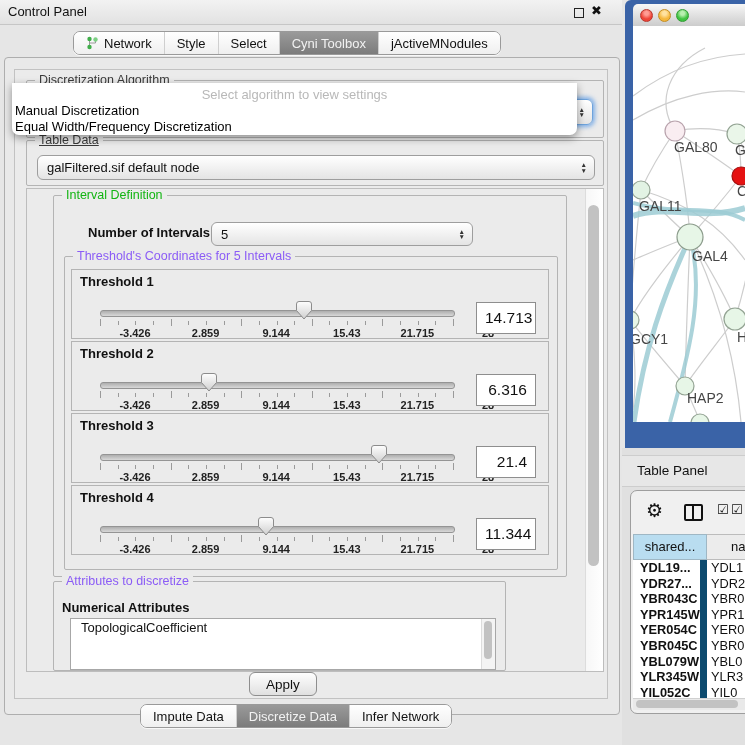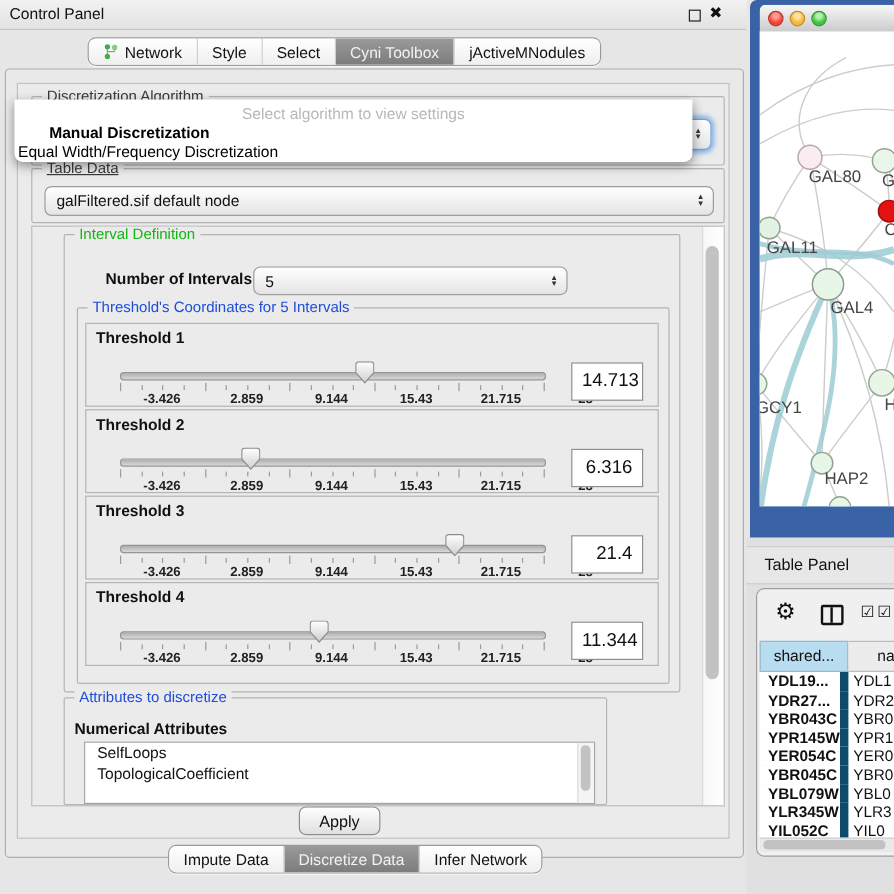--- a/index.html
+++ b/index.html
@@ -26,38 +26,38 @@
   #bottom-tabs{left:140px;top:704px;}
 
   .outer-panel{left:4px;top:57px;width:614px;height:656px;background:#e9e9e9;
                border:1px solid #aeaeae;border-radius:4px;}
   .inner-panel{left:9px;top:11px;width:592px;height:628px;background:#ebebeb;
                border:1px solid #c2c2c2;}
 
   .group{position:absolute;border:1px solid #b4b4b4;border-radius:2px;}
   .group-title{position:absolute;top:-8px;left:8px;background:#ebebeb;padding:0 4px;
                font-size:12.5px;line-height:14px;}
-  .t-dark{color:#3a3a3a;text-decoration:underline;} .t-green{color:#12b512;} .t-blue{color:#1d4ed8;}
+  .t-dark{color:#3a3a3a;text-decoration:underline;} .t-green{color:#12b512;} .t-blue{color:#8b5cf6;}
 
   .combo{position:absolute;border:1px solid #9e9e9e;border-radius:6px;
          background:linear-gradient(#ffffff,#e4e4e4);display:flex;align-items:center;
          font-size:13px;color:#111;padding-left:9px;box-sizing:border-box;}
   .stepper{margin-left:auto;margin-right:7px;display:flex;flex-direction:column;
            font-size:6.5px;line-height:5.5px;color:#333;}
   .combo.focused{border-color:#6ea3dc;box-shadow:0 0 4px 2px rgba(92,155,230,.75);}
 
   #algo-group{left:11px;top:10px;width:576px;height:56px;}
   #algo-combo{left:10px;top:18px;width:556px;height:26px;}
 
   #popup{position:absolute;left:12px;top:83px;width:565px;height:52px;background:#ffffff;
          border-radius:0 0 7px 7px;box-shadow:0 3px 9px rgba(0,0,0,.4);z-index:10;
          font-size:13px;overflow:hidden;}
   #popup .prompt{text-align:center;color:#b8b8b8;padding-top:4px;height:16px;}
   #popup .opt{height:16px;line-height:16px;padding-left:3px;color:#000;}
-  #popup .opt.bold{font-weight:bold;margin-left:26px;}
+  #popup .opt.bold{font-weight:normal;}
 
   #tabledata-group{left:11px;top:70px;width:576px;height:44px;}
   #tabledata-combo{left:10px;top:14px;width:558px;height:25px;}
 
   #scrollpane{left:11px;top:118px;width:576px;height:482px;border:1px solid #bdbdbd;
               background:#ebebeb;overflow:hidden;}
   .vscroll{position:absolute;right:0;top:0;bottom:0;width:17px;
            background:linear-gradient(to right,#f7f7f7,#ffffff);border-left:1px solid #dcdcdc;}
   .vscroll .thumb{position:absolute;left:2px;width:11px;background:#c2c2c2;border-radius:6px;}
 
@@ -369,21 +369,20 @@
                 </svg></div>
               <div class="valbox">11.344</div>
             </div>
           </div>
       </div>
 
       <div class="group" id="attr-group">
         <span class="group-title t-blue">Attributes to discretize</span>
         <span id="attr-list-label">Numerical Attributes</span>
         <div id="attr-list">
-          <div class="item">SelfLoops</div>
             <div class="item">TopologicalCoefficient</div>
             <div id="attr-vscroll">
             <div class="thumb"></div>
           </div>
         </div>
       </div>
 
       <div class="vscroll">
         <div class="thumb" style="top:16px;height:361px;"></div>
       </div>

